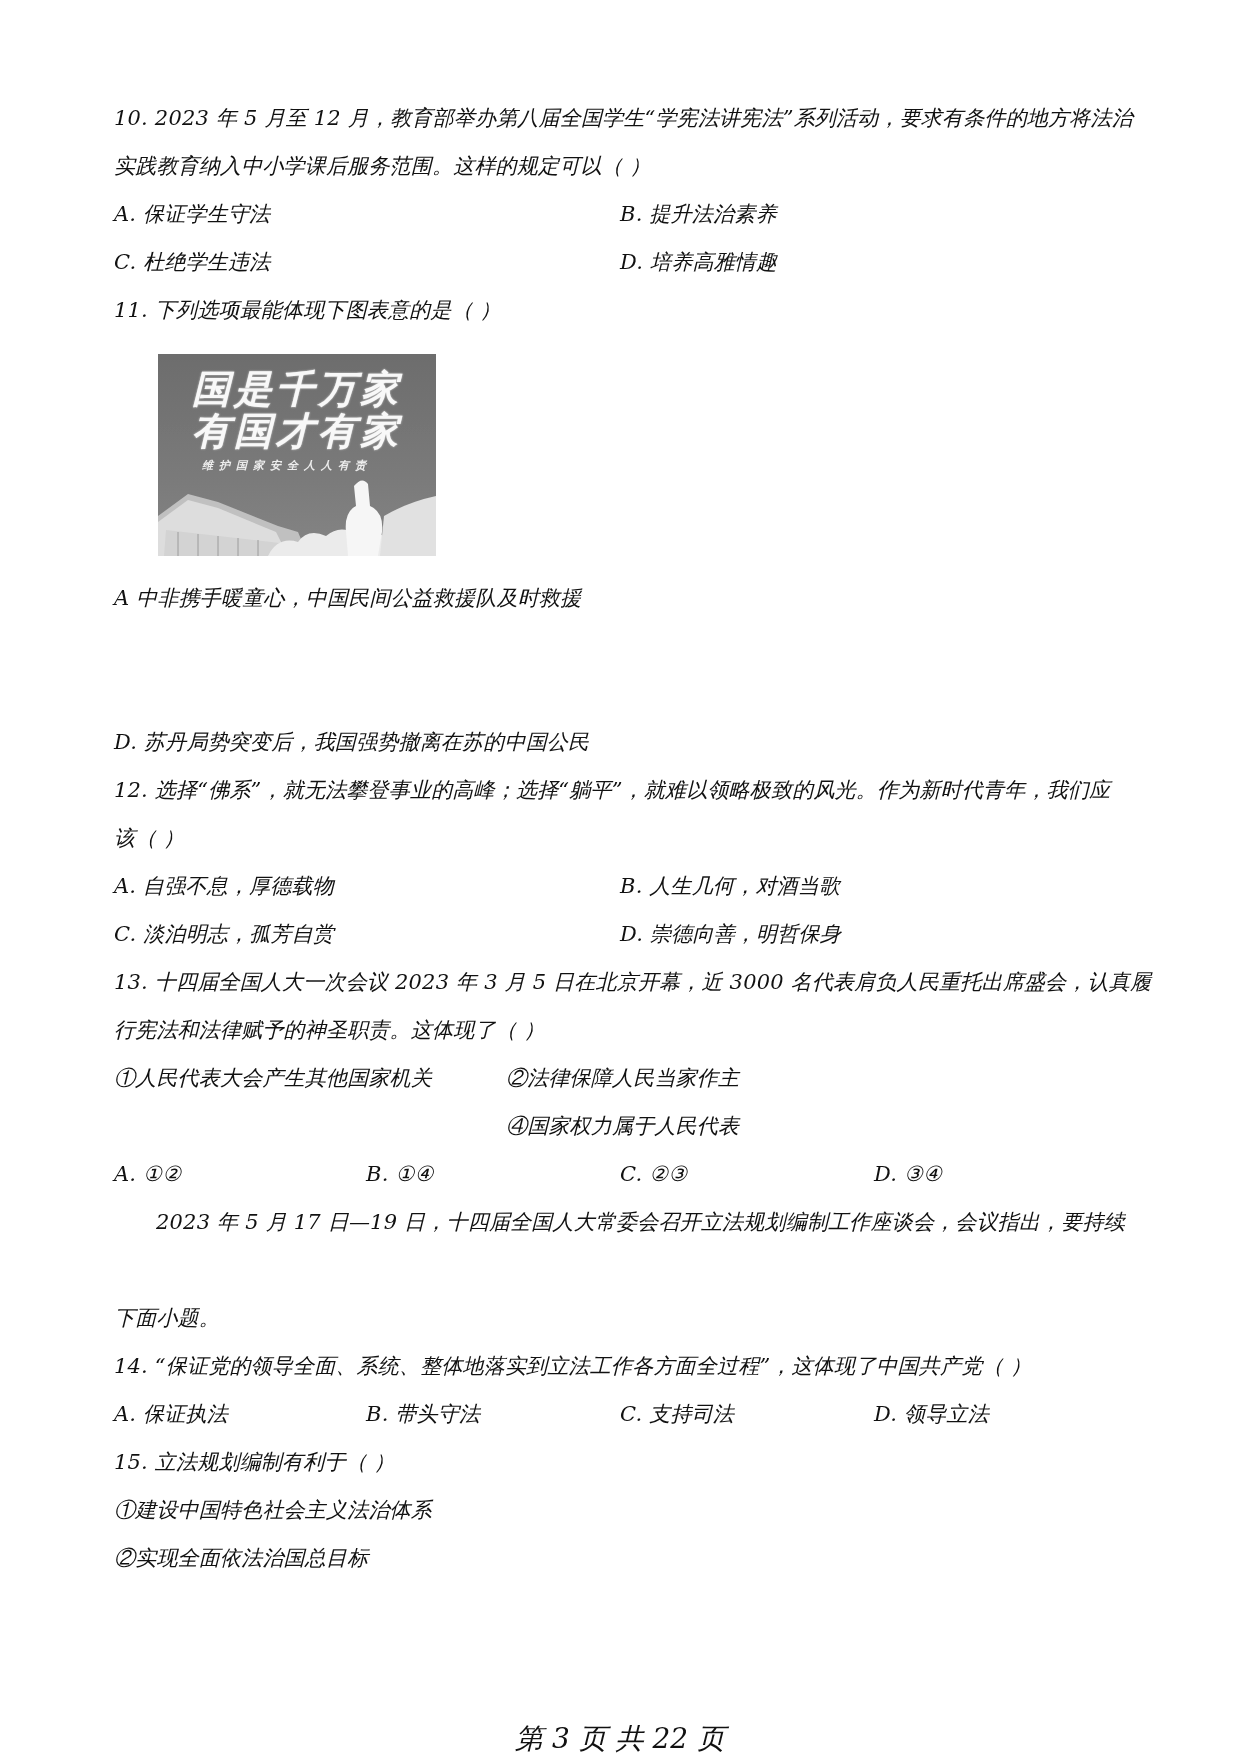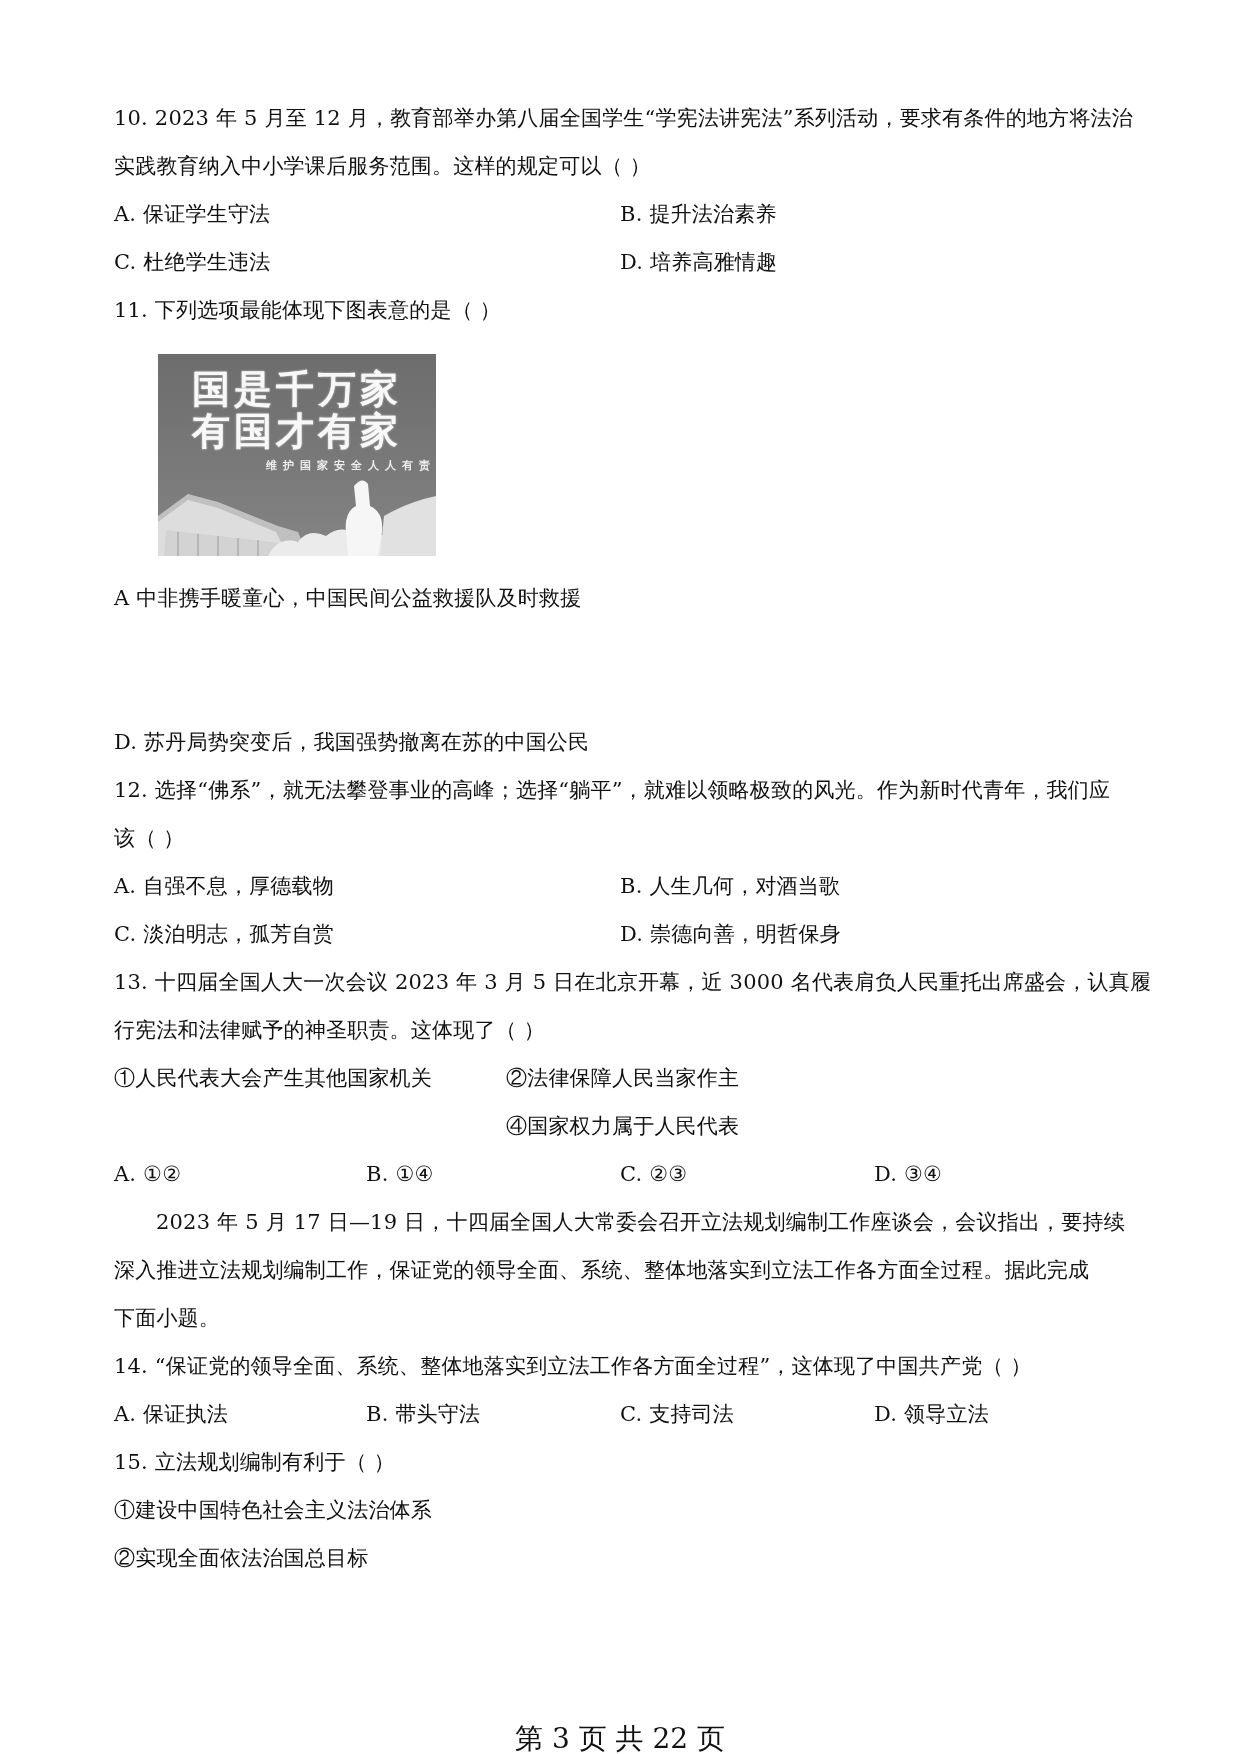--- a/index.html
+++ b/index.html
@@ -13,20 +13,21 @@
       position: relative;
       overflow: hidden;
       font-family: "DejaVu Serif", "Liberation Serif", serif;
       color: #111111;
     }
     .page {
       position: absolute;
       left: 0; top: 0;
       width: 1240px;
       height: 1754px;
+      font-style: italic;
     }
     .line {
       position: absolute;
       left: 114px;
       font-size: 21px;
       line-height: 28px;
       white-space: nowrap;
       letter-spacing: 0.2px;
     }
     .col2 { left: 620px; }
@@ -55,21 +56,21 @@
       color: #f2f2f2;
       letter-spacing: 4px;
       text-shadow: 0 0 2px #ddd;
     }
     .poster-title.l1 { top: 14px; }
     .poster-title.l2 { top: 56px; }
     .poster-sub {
       position: absolute;
       left: 0; right: 0;
       top: 104px;
-      text-align: right;
+      text-align: left;
       font-size: 11px;
       color: #e8e8e8;
       letter-spacing: 6px;
       font-weight: bold;
       padding-left: 44px;
     }
     .poster-scene {
       position: absolute;
       left: 0; bottom: 0;
       width: 278px;
@@ -137,21 +138,20 @@
   <div class="line" style="top:1016px">行宪法和法律赋予的神圣职责。这体现了（    ）</div>
   <div class="line" style="top:1064px">①人民代表大会产生其他国家机关</div>
   <div class="line" style="top:1064px; left:506px">②法律保障人民当家作主</div>
   <div class="line" style="top:1112px; left:506px">④国家权力属于人民代表</div>
   <div class="line" style="top:1160px">A. ①②</div>
   <div class="line c2" style="top:1160px">B. ①④</div>
   <div class="line c3" style="top:1160px">C. ②③</div>
   <div class="line c4" style="top:1160px">D. ③④</div>
 
   <div class="line indent" style="top:1208px">2023 年 5 月 17 日—19 日，十四届全国人大常委会召开立法规划编制工作座谈会，会议指出，要持续</div>
-  <div class="line" style="top:1256px">深入推进立法规划编制工作，保证党的领导全面、系统、整体地落实到立法工作各方面全过程。据此完成</div>
   <div class="line" style="top:1304px">下面小题。</div>
 
   <div class="line" style="top:1352px">14. “保证党的领导全面、系统、整体地落实到立法工作各方面全过程”，这体现了中国共产党（    ）</div>
   <div class="line" style="top:1400px">A. 保证执法</div>
   <div class="line c2" style="top:1400px">B. 带头守法</div>
   <div class="line c3" style="top:1400px">C. 支持司法</div>
   <div class="line c4" style="top:1400px">D. 领导立法</div>
 
   <div class="line" style="top:1448px">15. 立法规划编制有利于（    ）</div>
   <div class="line" style="top:1496px">①建设中国特色社会主义法治体系</div>

